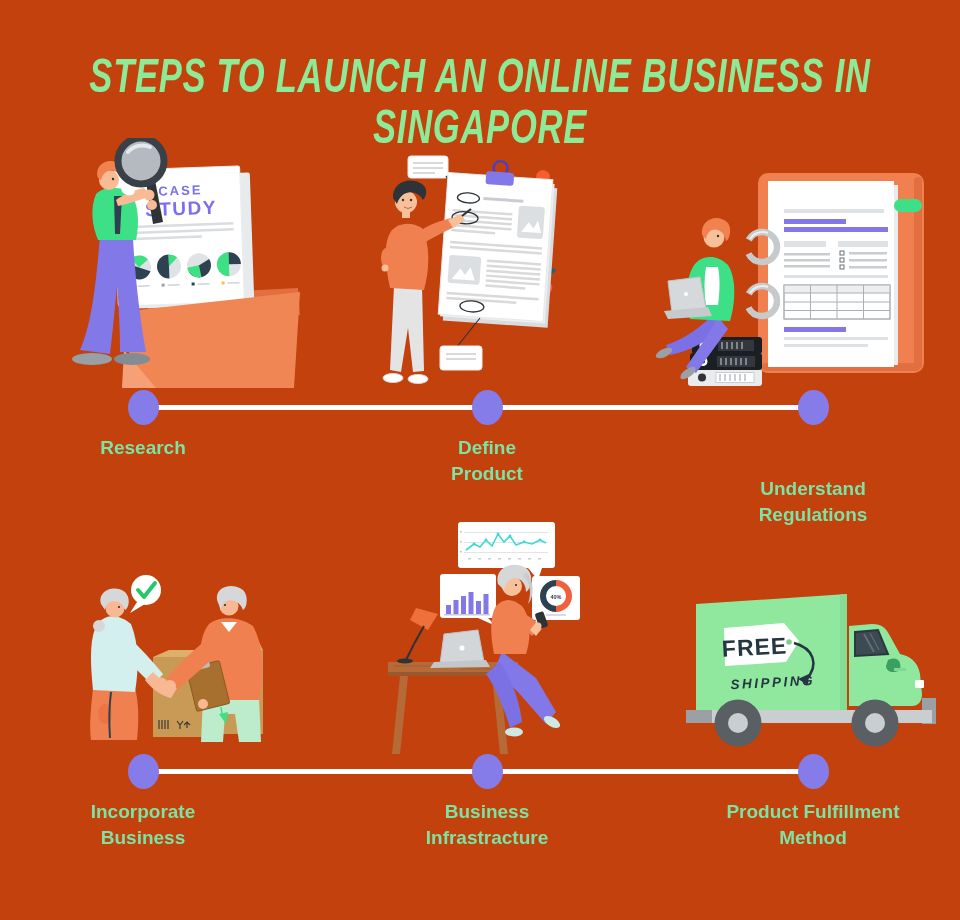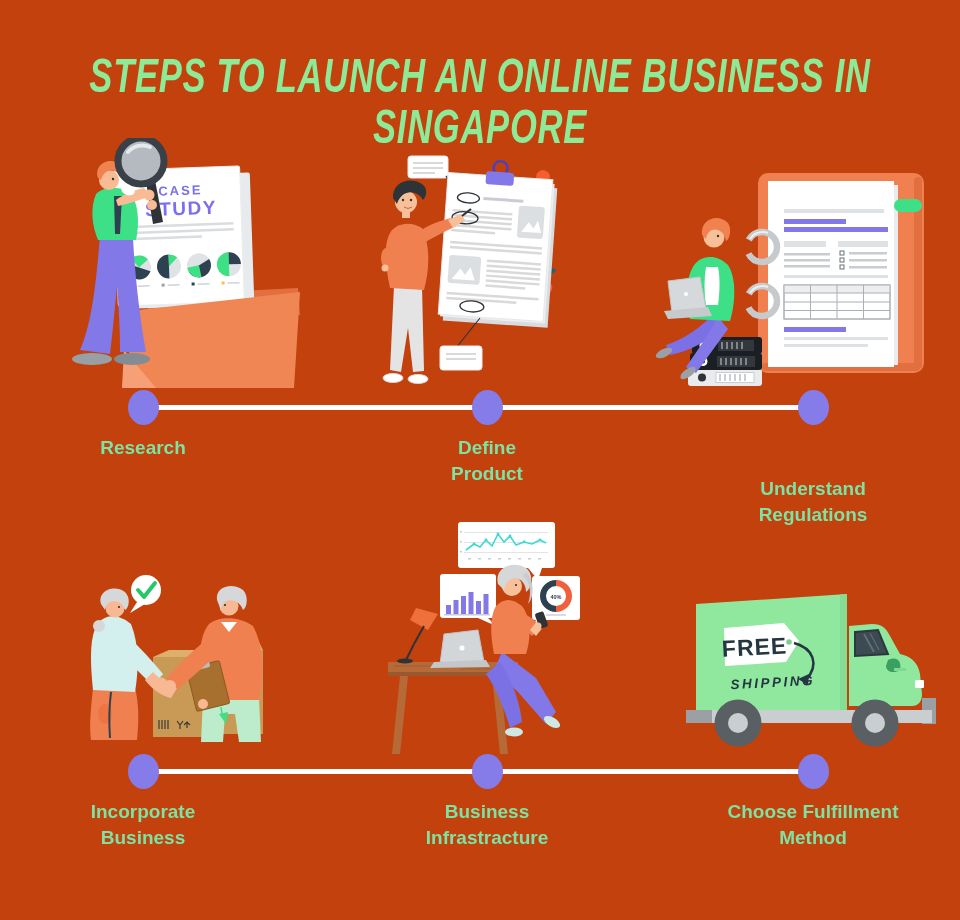--- a/index.html
+++ b/index.html
@@ -471,16 +471,16 @@
 
   <div class="step-label" id="label-1">Research</div>
   <div class="step-label" id="label-2">Define
 Product</div>
   <div class="step-label" id="label-3">Understand
 Regulations</div>
   <div class="step-label" id="label-4">Incorporate
 Business</div>
   <div class="step-label" id="label-5">Business
 Infrastracture</div>
-  <div class="step-label" id="label-6">Choose Fulfillment
+  <div class="step-label" id="label-6">Product Fulfillment
 Method</div>
 
 </div>
 
 </body></html>

